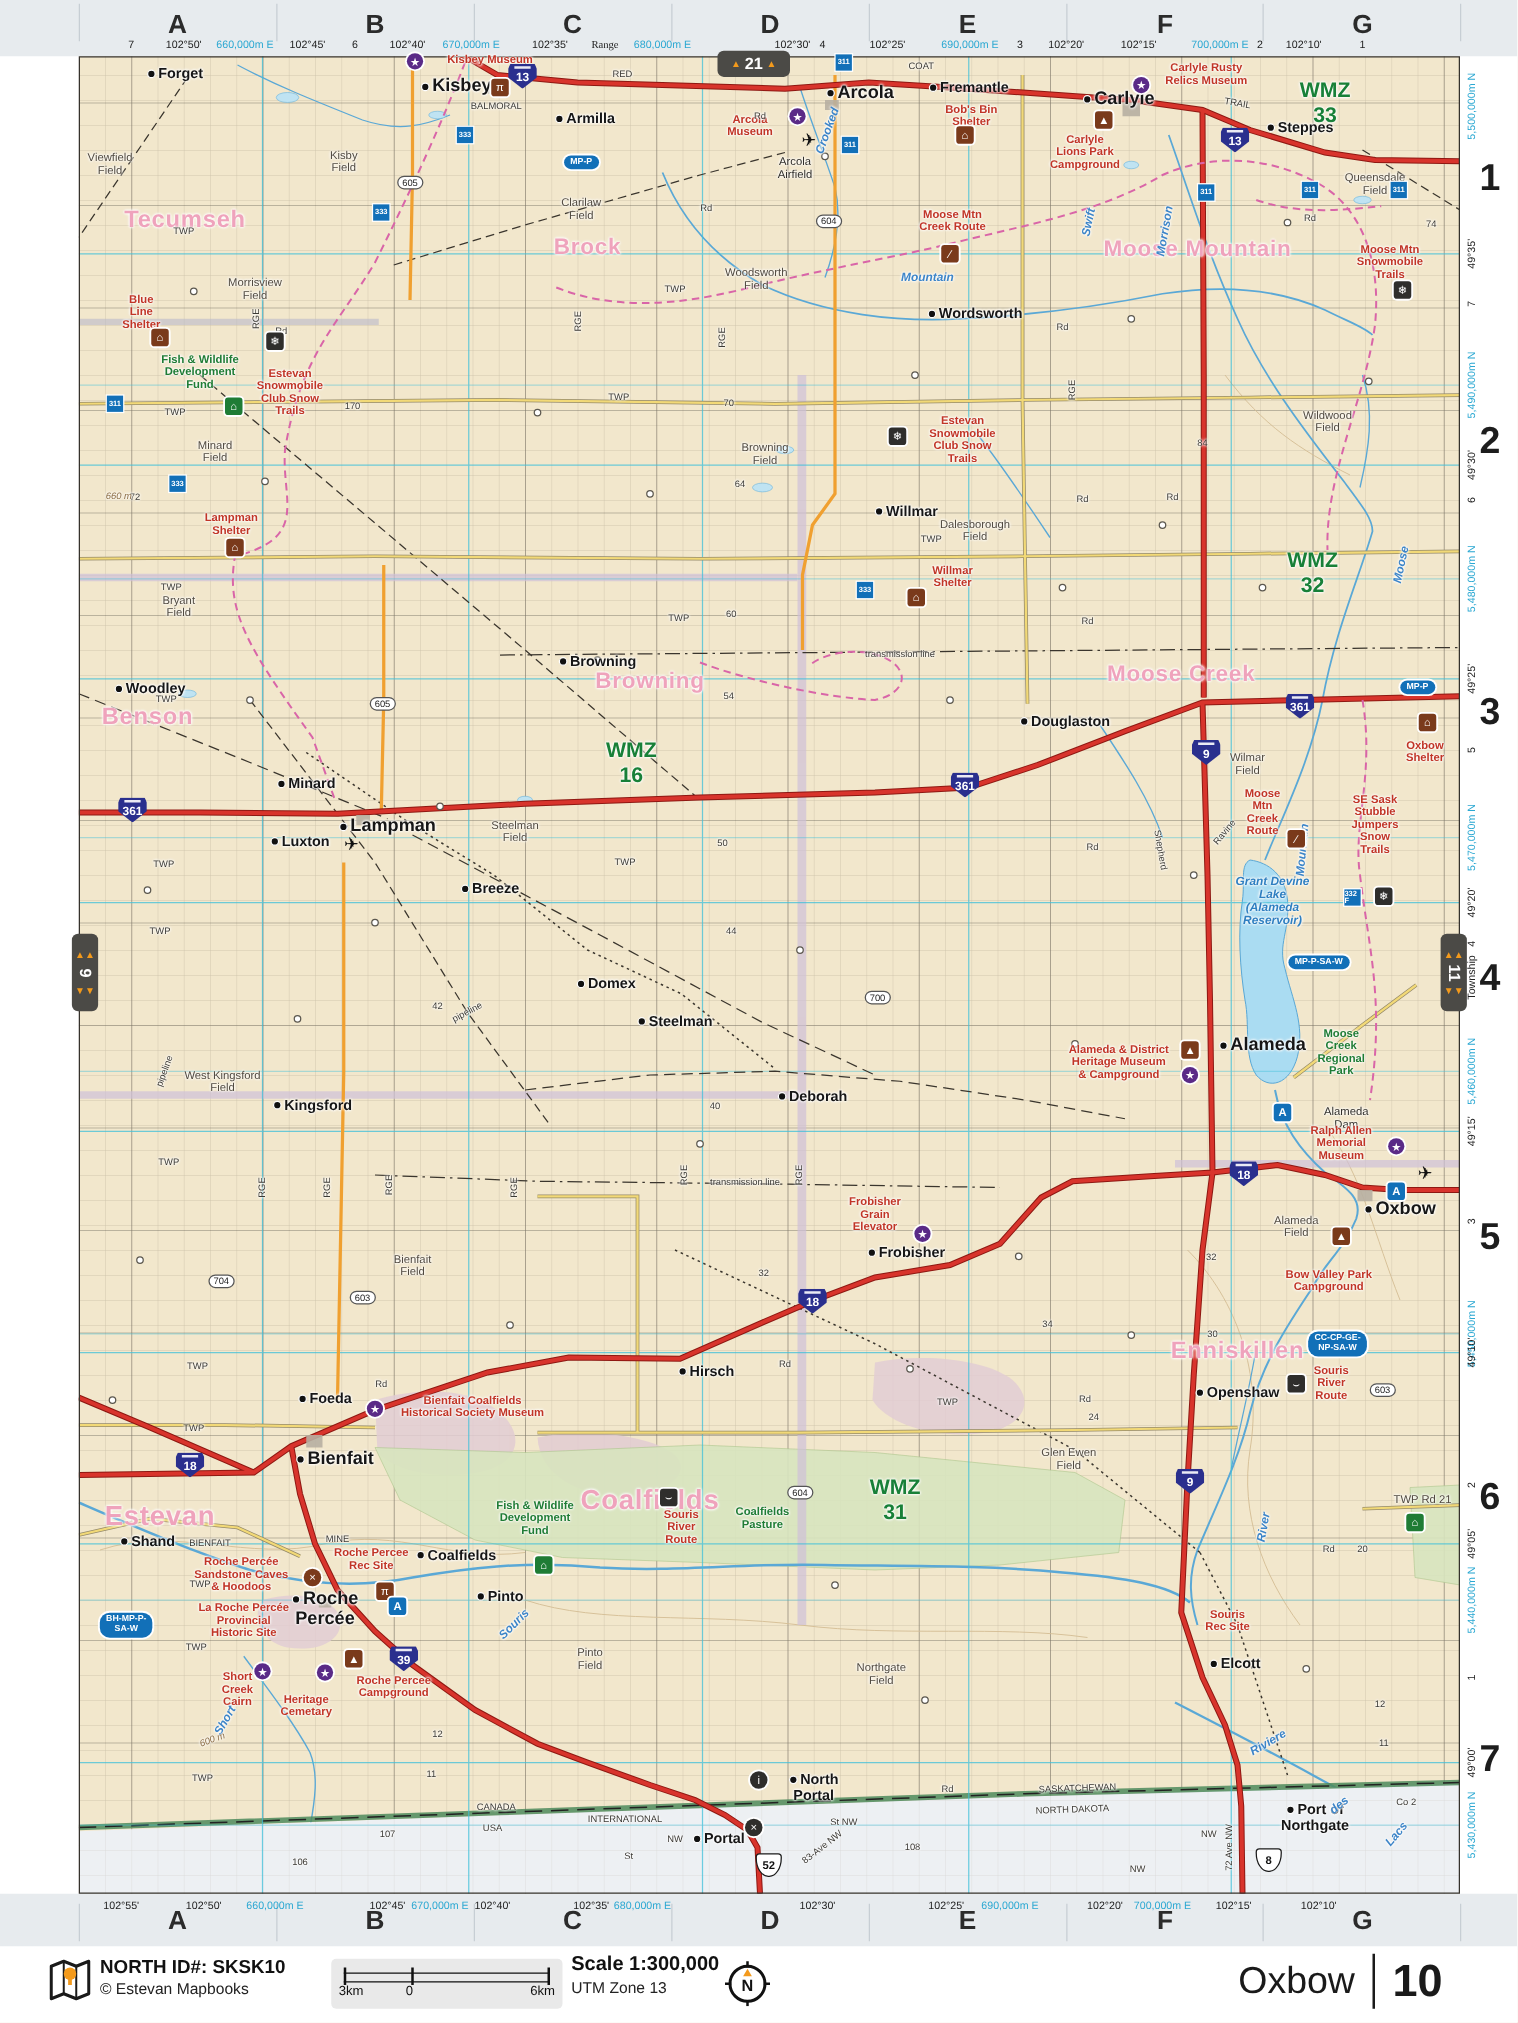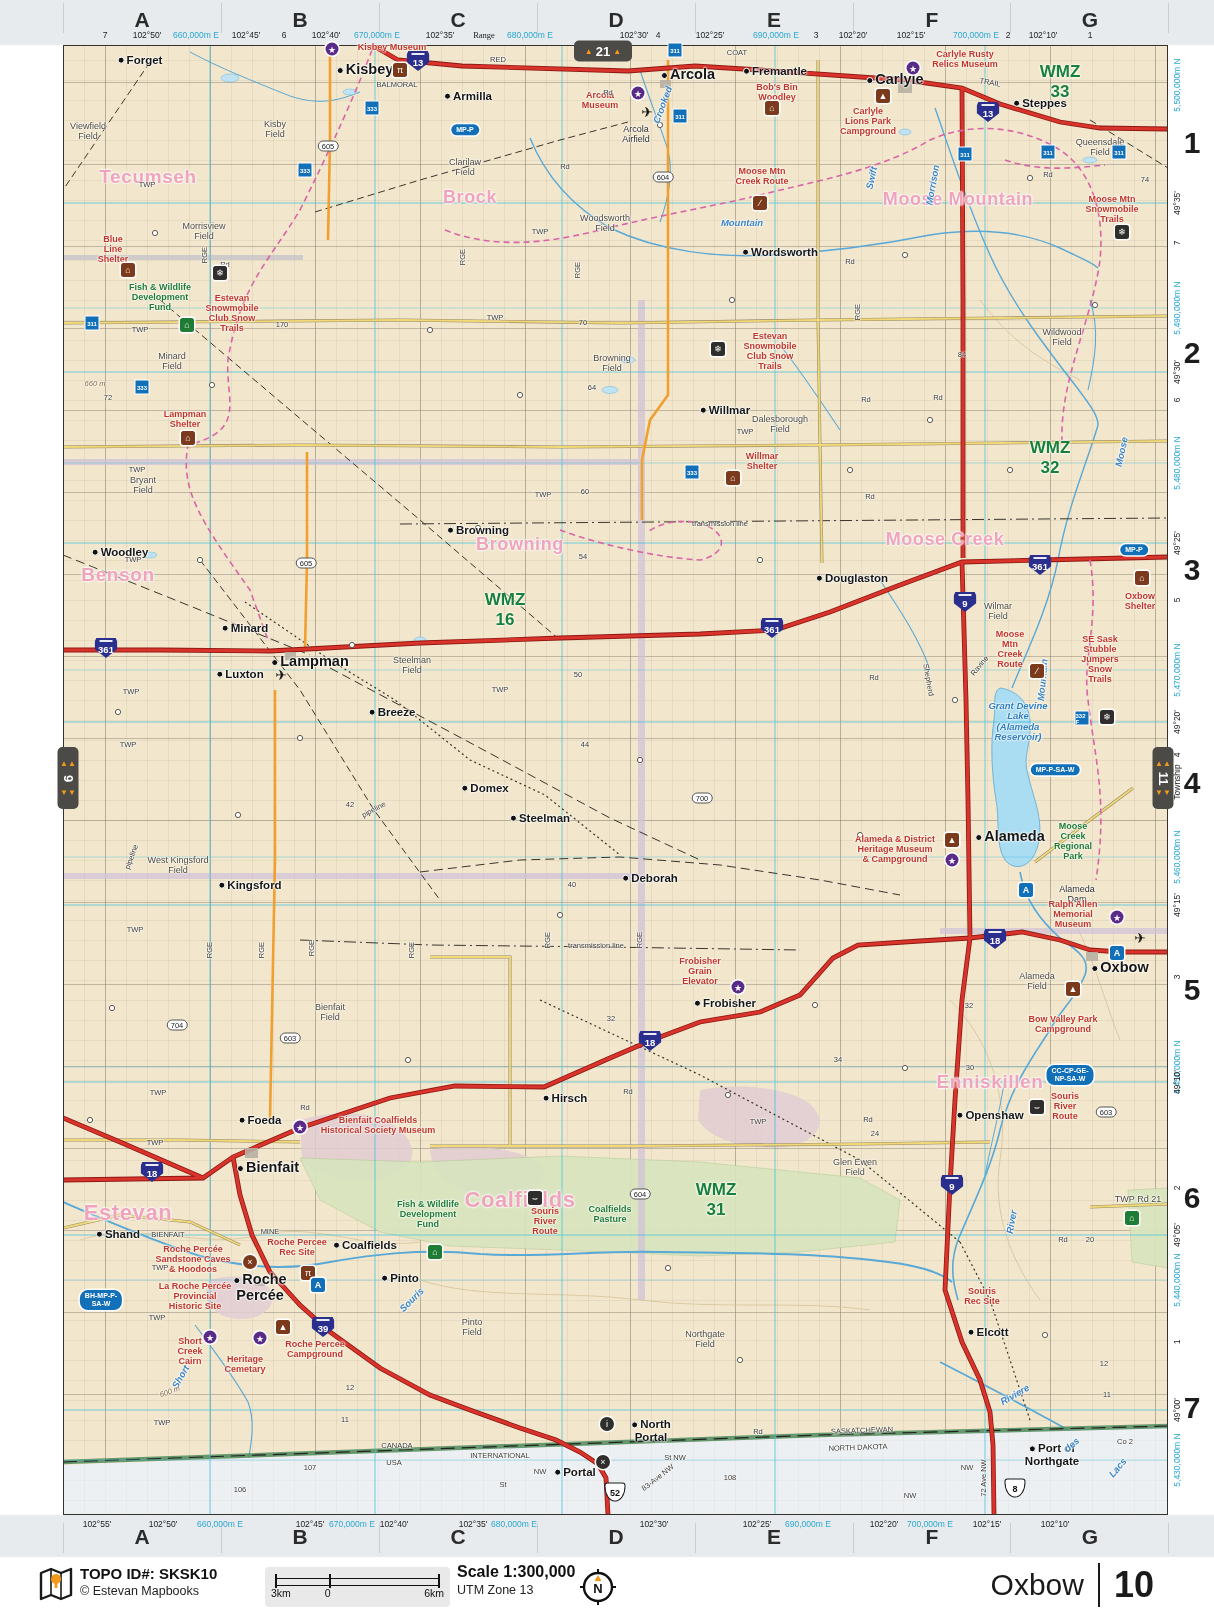--- a/index.html
+++ b/index.html
@@ -492,21 +492,21 @@
       <div class="lbl field" style="left: 472px; top: 1328px;">Pinto
 Field</div>
       <div class="lbl field" style="left: 1138px; top: 1200px;">TWP Rd 21</div>
       <div class="lbl poi-r" style="left: 392px; top: 48px;">Kisbey Museum</div>
       <div class="lbl poi-r" style="left: 965px; top: 60px;">Carlyle Rusty
 Relics Museum</div>
       <div class="lbl poi-r" style="left: 868px; top: 122px;">Carlyle
 Lions Park
 Campground</div>
       <div class="lbl poi-r" style="left: 777px; top: 93px;">Bob's Bin
-Woodley</div>
+Shelter</div>
       <div class="lbl poi-r" style="left: 600px; top: 101px;">Arcola
 Museum</div>
       <div class="lbl poi-k" style="left: 636px; top: 135px;">Arcola
 Airfield</div>
       <div class="lbl poi-r" style="left: 762px; top: 177px;">Moose Mtn
 Creek Route</div>
       <div class="lbl poi-r" style="left: 1112px; top: 210px;">Moose Mtn
 Snowmobile
 Trails</div>
       <div class="lbl poi-r" style="left: 232px; top: 314px;">Estevan
@@ -686,21 +686,21 @@
       <div class="lbl msc" style="left: 658px; top: 1478px; transform: translate(-50%, -50%) rotate(-38deg);">83-Ave NW</div>
       <div class="lbl msc" style="left: 1125px; top: 1442px;">Co 2</div>
       <div class="lbl msc" style="left: 270px; top: 1232px;">MINE</div>
       <div class="lbl msc" style="left: 168px; top: 1235px;">BIENFAIT</div>
       <div class="lbl msc" style="left: 737px; top: 53px;">COAT</div>
       <div class="lbl msc" style="left: 498px; top: 60px;">RED</div>
       <div class="lbl msc" style="left: 397px; top: 85px;">BALMORAL</div>
       <div class="lbl msc" style="left: 990px; top: 83px; transform: translate(-50%, -50%) rotate(10deg);">TRAIL</div>
       <div class="lbl msc" style="left: 980px; top: 666px; transform: translate(-50%, -50%) rotate(-50deg);">Ravine</div>
       <div class="lbl msc" style="left: 928px; top: 680px; transform: translate(-50%, -50%) rotate(80deg);">Shepherd</div>
-      <div class="lbl msc br" style="left: 95px; top: 384px; text-align: center;">660 m</div>
+      <div class="lbl msc br" style="left: 95px; top: 397px; text-align: center;">660 m</div>
       <div class="lbl msc br" style="left: 170px; top: 1392px; transform: translate(-50%, -50%) rotate(-20deg);">600 m</div>
       <div class="shield-sk" style="left: 418px; top: 61px;">13</div>
       <div class="shield-sk" style="left: 988px; top: 112px;">13</div>
       <div class="shield-sk" style="left: 106px; top: 648px;">361</div>
       <div class="shield-sk" style="left: 772px; top: 628px;">361</div>
       <div class="shield-sk" style="left: 1040px; top: 565px;">361</div>
       <div class="shield-sk" style="left: 965px; top: 602px;">9</div>
       <div class="shield-sk" style="left: 952px; top: 1185px;">9</div>
       <div class="shield-sk" style="left: 152px; top: 1172px;">18</div>
       <div class="shield-sk" style="left: 650px; top: 1041px;">18</div>
@@ -793,21 +793,21 @@
     </div>
 
   <div id="footer">
     <svg id="mapbook-icon" width="36" height="40" viewBox="0 0 36 40">
       <path d="M3,8 L13,4 L23,8 L33,4 L33,30 L23,34 L13,30 L3,34 Z" fill="none" stroke="#1a1a1a" stroke-width="2.4" stroke-linejoin="round"></path>
       <path d="M13,4 V30 M23,8 V34" stroke="#1a1a1a" stroke-width="1.6"></path>
       <circle cx="18" cy="14" r="5" fill="#f39a1c"></circle>
       <path d="M18,14 L18,23" stroke="#f39a1c" stroke-width="3"></path>
     </svg>
     <div id="topo-block">
-      <div class="t1">TOPO ID#: SKSK10</div>
+      <div class="t1">NORTH ID#: SKSK10</div>
       <div class="t2">© Estevan Mapbooks</div>
     </div>
     <div id="scalebox">
       <div id="scalebar">
         <span class="tick" style="left:0;"></span>
         <span class="tick" style="left:33%;"></span>
         <span class="tick" style="right:0;"></span>
       </div>
       <div class="slabels">
         <span style="left:0;">3km</span>

